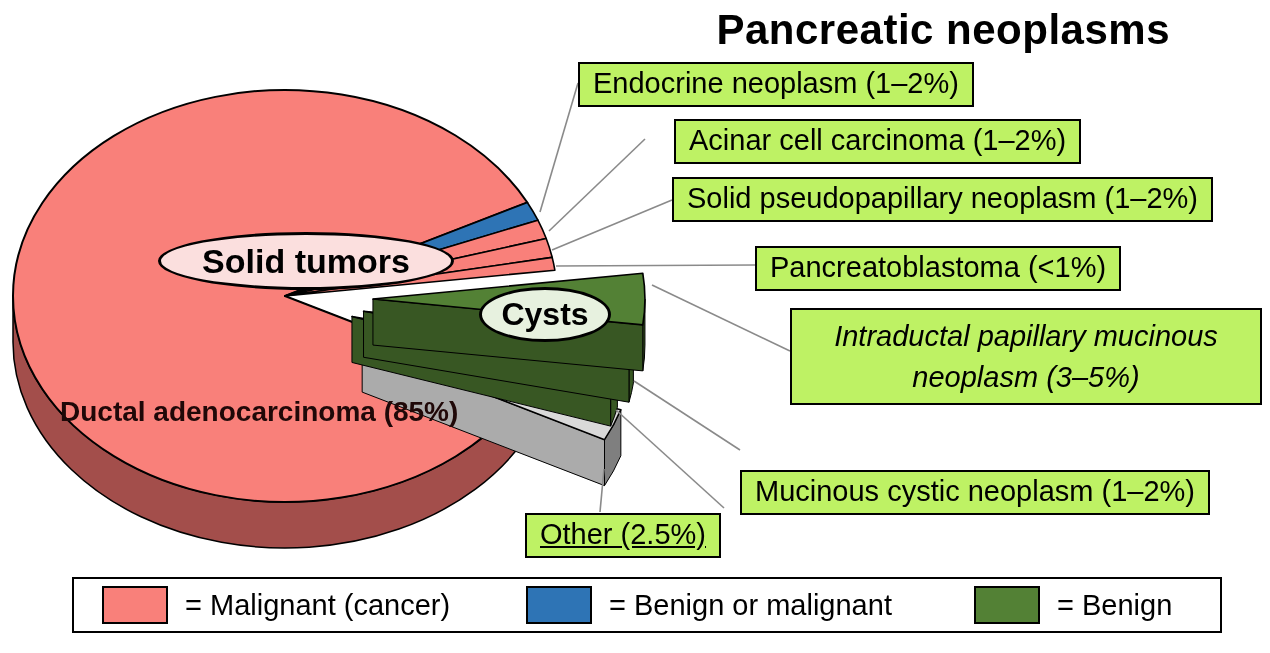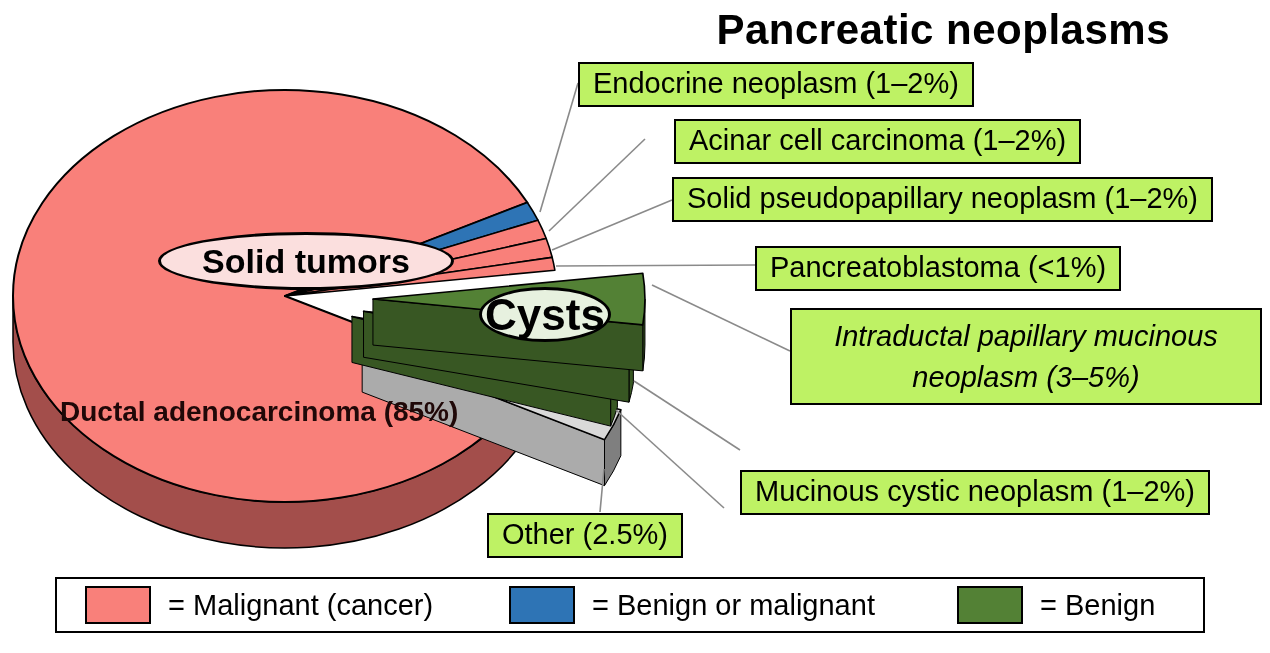--- a/index.html
+++ b/index.html
@@ -8,21 +8,21 @@
   .title { position:absolute; top:6px; left:0; width:1170px; text-align:right;
            font-size:42px; font-weight:bold; color:#000; letter-spacing:0.5px; }
   svg.pie { position:absolute; left:0; top:0; }
   .callout { position:absolute; border:2px solid #000; background:#bef264;
              padding:3px 13px 5px; font-size:29px; color:#000; white-space:nowrap; }
   .callout.wrap { white-space:normal; text-align:center; line-height:1.4; padding:6px 16px;font-style:italic; }
   .oval { position:absolute; border:3px solid #000; border-radius:50%;
           display:flex; align-items:center; justify-content:center;
           font-weight:bold; font-size:34px; color:#000; }
   .slice-label { position:absolute; font-weight:bold; font-size:28px; color:#200808; }
-  .legend { position:absolute; left:55px; top:577px; width:1150px; height:56px;
+  .legend { position:absolute; left:72px; top:577px; width:1150px; height:56px;
             border:2px solid #000; background:#fff;text-align:center; }
   .legend-item { position:absolute; top:0; height:100%; display:flex;
                  align-items:center; gap:17px; font-size:29px; color:#000; }
   .swatch { width:66px; height:38px; border:2px solid #000; }
 </style>
 </head>
 <body>
 
 <div class="stage">
 
@@ -58,24 +58,24 @@
     </svg>
 
   <div class="title">Pancreatic neoplasms</div>
 
   <div class="callout" style="left:578px; top:62px;">Endocrine neoplasm (1–2%)</div>
   <div class="callout" style="left:674px; top:119px;">Acinar cell carcinoma (1–2%)</div>
   <div class="callout" style="left:672px; top:177px;">Solid pseudopapillary neoplasm (1–2%)</div>
   <div class="callout" style="left:755px; top:246px;">Pancreatoblastoma (&lt;1%)</div>
   <div class="callout wrap" style="left:790px; top:308px; width:472px;">Intraductal papillary mucinous neoplasm (3–5%)</div>
   <div class="callout" style="left:740px; top:430px;margin-top:40px;">Mucinous cystic neoplasm (1–2%)</div>
-  <div class="callout" style="left:487px; top:513px;">Other (2.5%)</div>
+  <div class="callout" style="left:525px; top:513px;text-decoration:underline;">Other (2.5%)</div>
 
   <div class="oval" style="left:158px; top:232px; width:296px; height:58px; background:#FBDFDE;">Solid tumors</div>
-  <div class="oval" style="left:479px; top:287px; width:132px; height:55px; background:#E7F1DF; font-size:44px;">Cysts</div>
+  <div class="oval" style="left:479px; top:287px; width:132px; height:55px; background:#E7F1DF; font-size:32px;">Cysts</div>
 
   <div class="slice-label" style="left:60px; top:396px;">Ductal adenocarcinoma (85%)</div>
 
   <div class="legend">
     <div class="legend-item" style="left:28px;">
       <span class="swatch" style="background: rgb(249, 128, 122);"></span>
       <span>= Malignant (cancer)</span>
     </div>
     <div class="legend-item" style="left:452px;">
       <span class="swatch" style="background: rgb(46, 116, 181);"></span>

